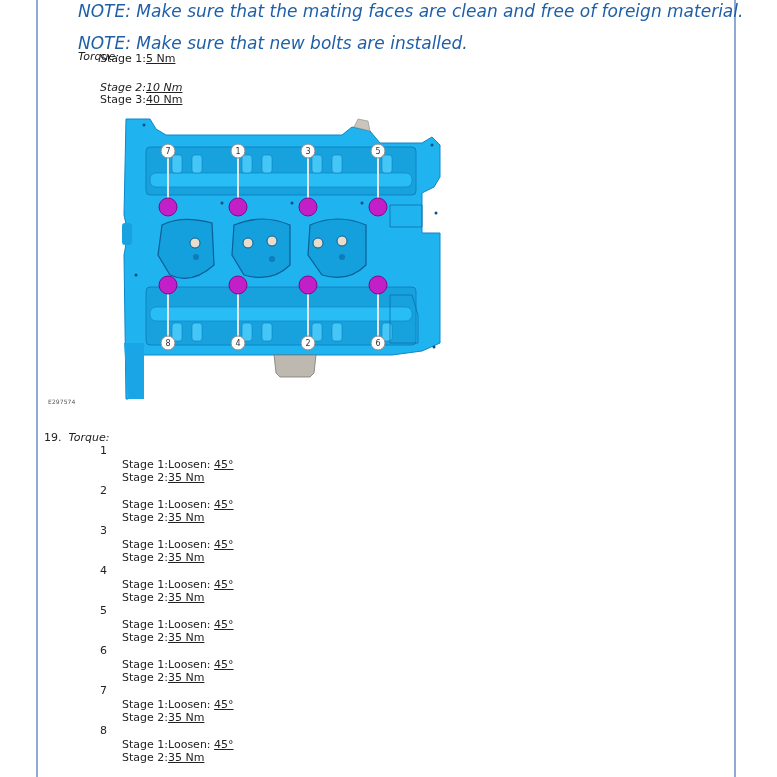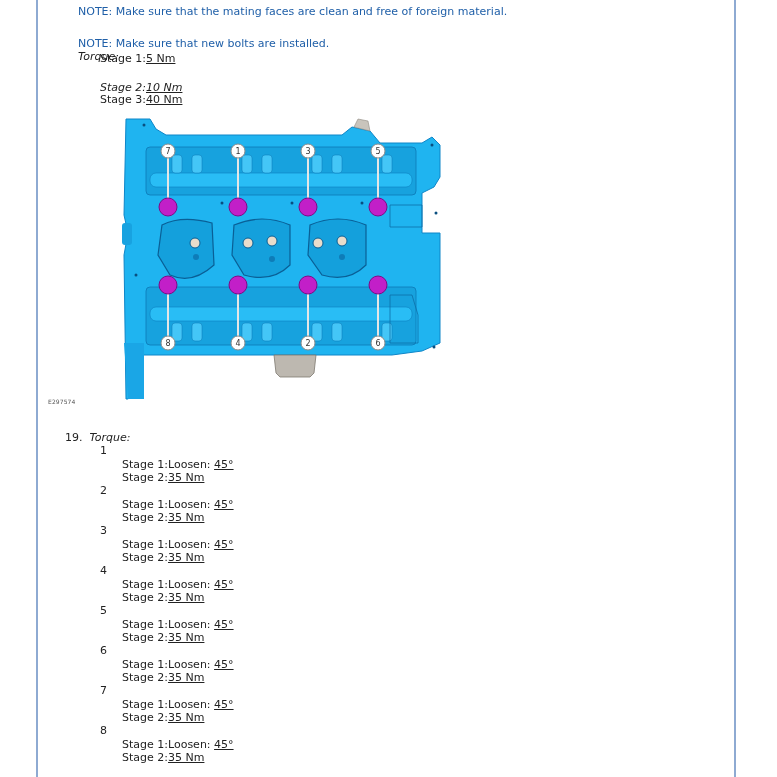--- a/index.html
+++ b/index.html
@@ -1,20 +1,20 @@
 <!DOCTYPE html>
 <html><head>
 <meta charset="utf-8">
 <style>
   html, body { margin:0; padding:0; background:#ffffff; }
   body { width:777px; height:777px; position:relative; overflow:hidden;
          font-family:"DejaVu Sans", sans-serif; font-size:11px; color:#222; }
   .border-left { position:absolute; left:36px; top:0; width:2px; height:777px; background:#8eaad2; }
   .border-right { position:absolute; left:734px; top:0; width:2px; height:777px; background:#8eaad2; }
-  .note { position:absolute; left:78px; color:#1f5fa8; font-size:11px; line-height:13px; white-space:nowrap; }
+  .note { position:absolute; left:78px; color:#1f5fa8; font-size:17px; line-height:13px; white-space:nowrap;font-style:italic; }
   .ital { font-style:italic;margin-top:12px; }
   .line { position:absolute; white-space:nowrap; font-size:11px; line-height:13px; }
   .val { text-decoration:underline; }
   .figure { position:absolute; left:122px; top:115px; width:325px; height:287px; }
   .figid { position:absolute; left:48px; top:398px; font-size:6px; color:#555; letter-spacing:0.1px; }
 </style>
 </head>
 <body>
 
 <div class="border-left"></div>
@@ -145,21 +145,21 @@
       <text x="256" y="39">5</text>
       <text x="46" y="231">8</text>
       <text x="116" y="231">4</text>
       <text x="186" y="231">2</text>
       <text x="256" y="231">6</text>
     </g>
   </svg>
 </div>
 <div class="figid">E297574</div>
 
-<div class="line" style="left:65px; top:431px;">
+<div class="line" style="left:44px; top:431px;">
   <span>19.</span>&nbsp;&nbsp;<span class="ital">Torque:</span>
 </div>
 
 <div id="bolt-list">
   <div class="line" style="left:100px; top:444px;">1</div>
   <div class="line" style="left:122px; top:458px;"><span>Stage 1:Loosen: </span><span class="val">45°</span></div>
   <div class="line" style="left:122px; top:471px;"><span>Stage 2:</span><span class="val">35 Nm</span></div>
 
   <div class="line" style="left:100px; top:484px;">2</div>
   <div class="line" style="left:122px; top:498px;"><span>Stage 1:Loosen: </span><span class="val">45°</span></div>

